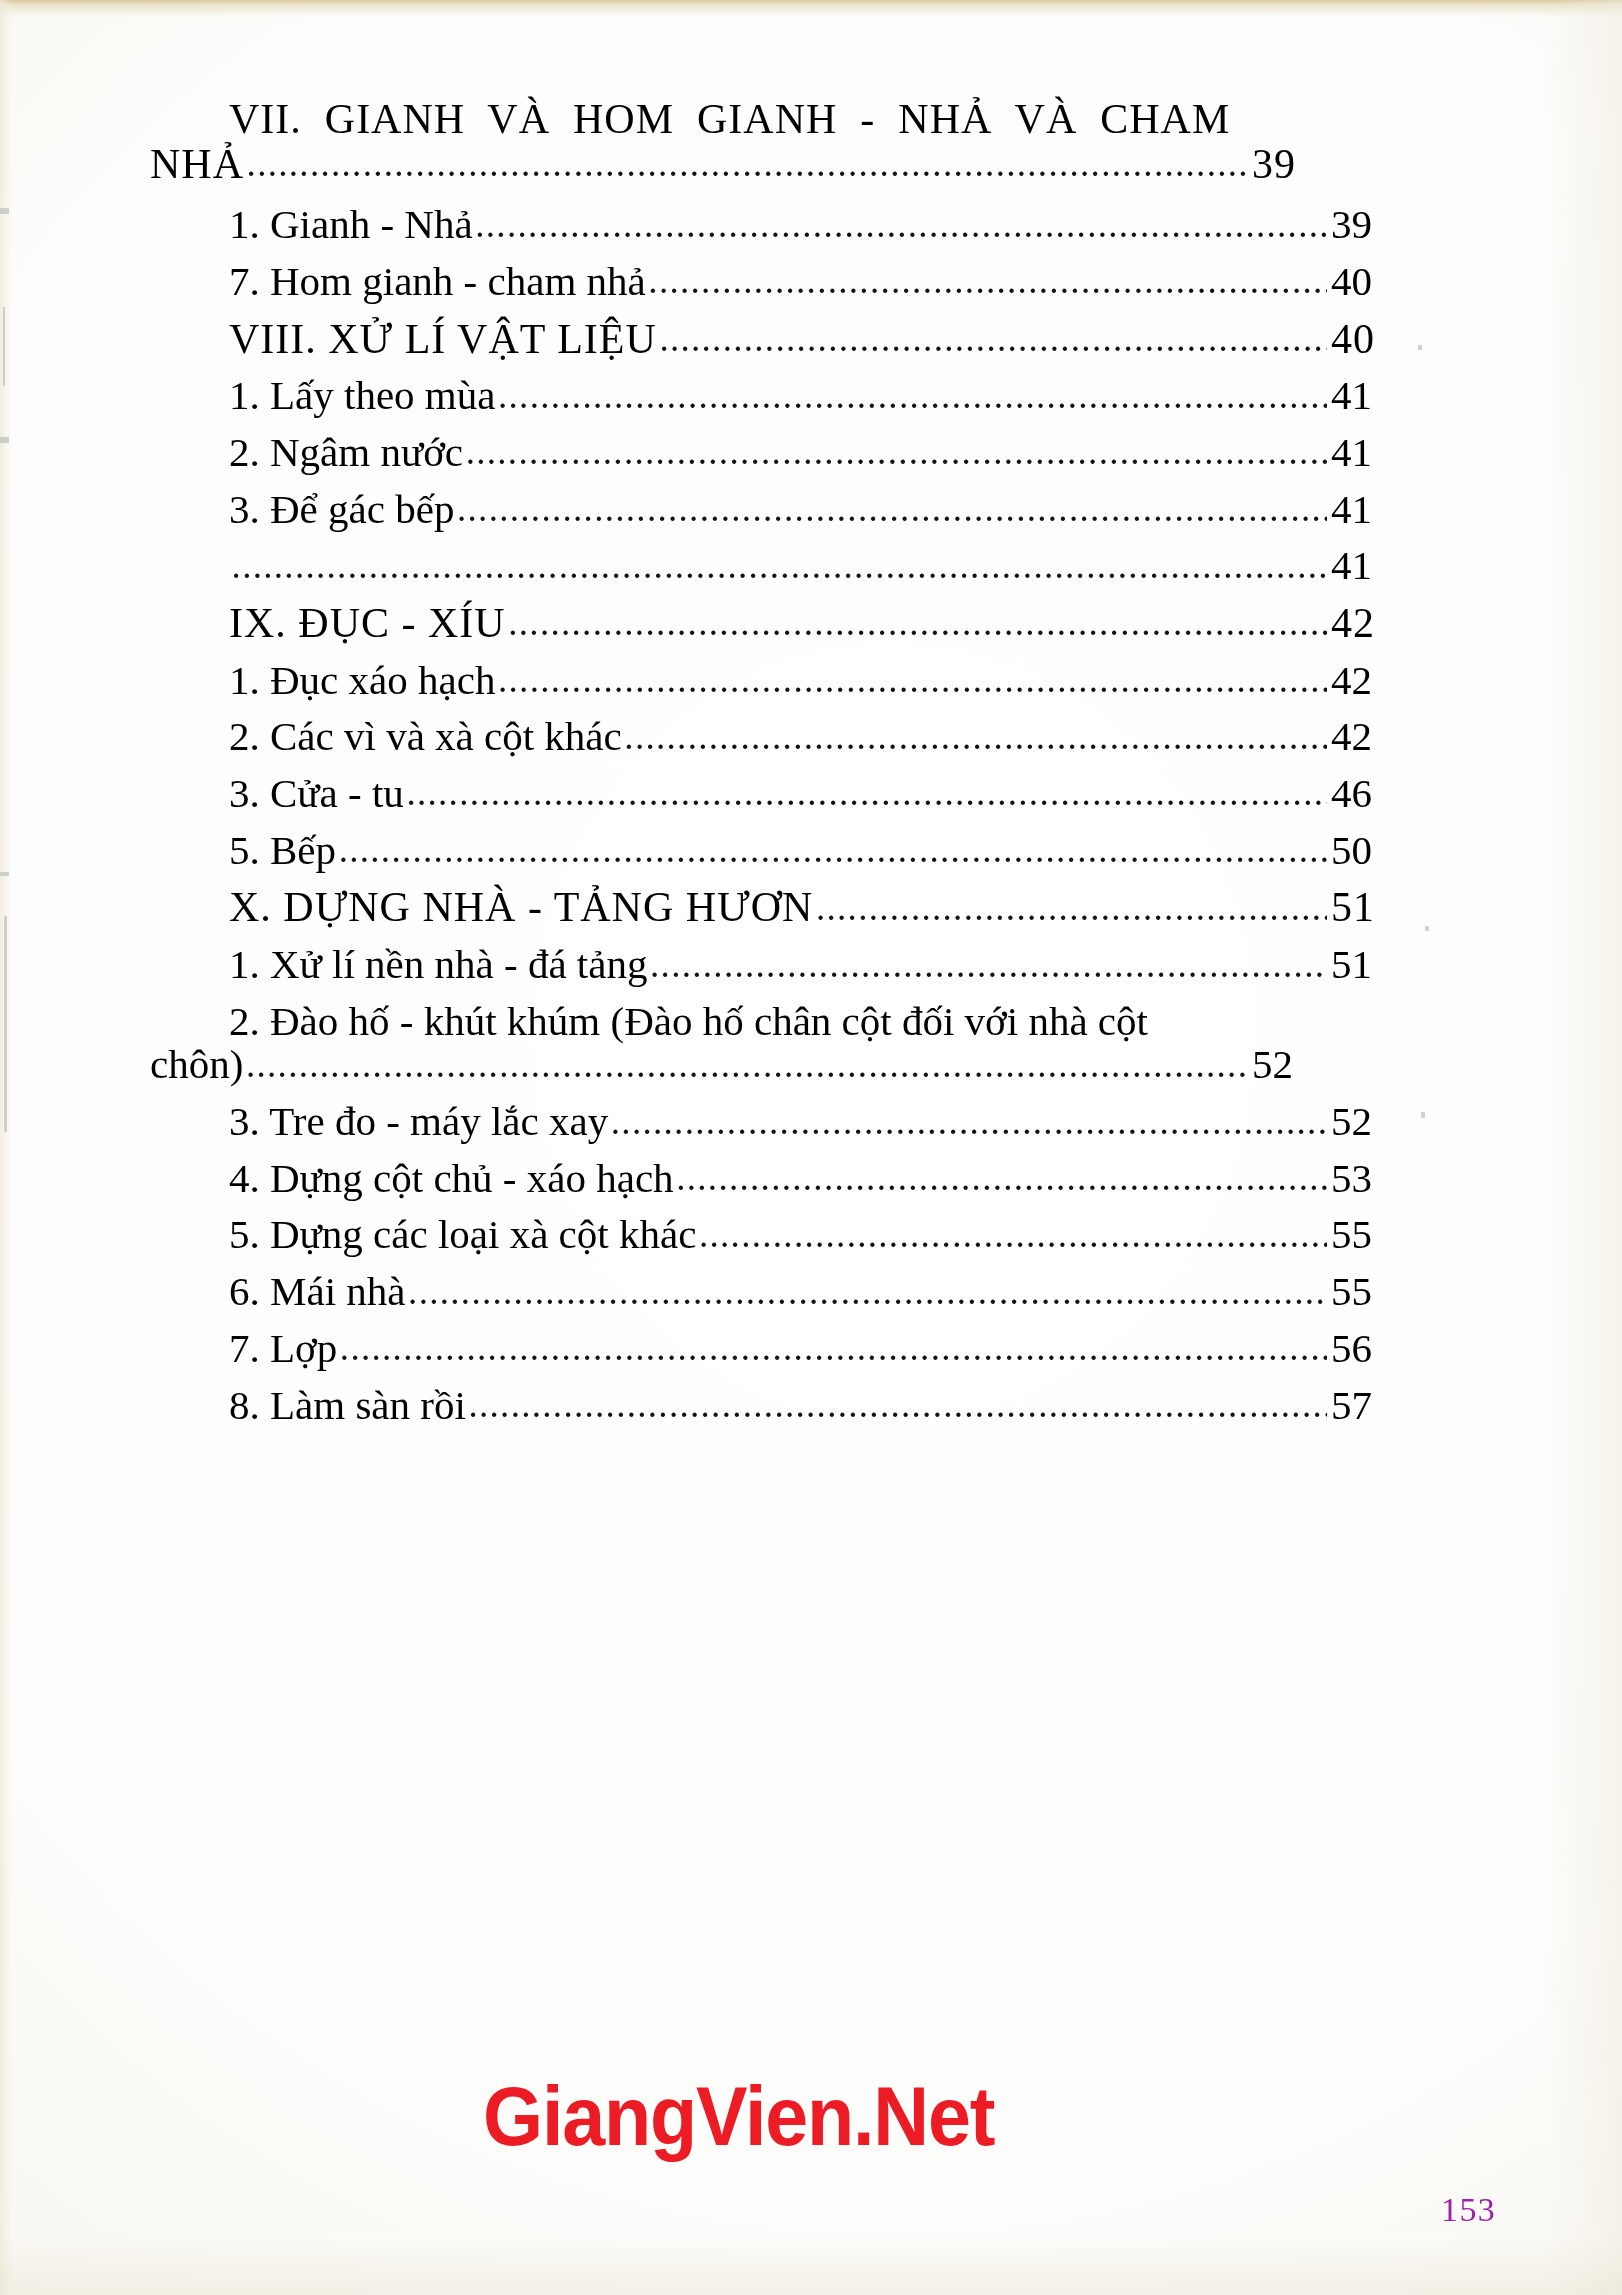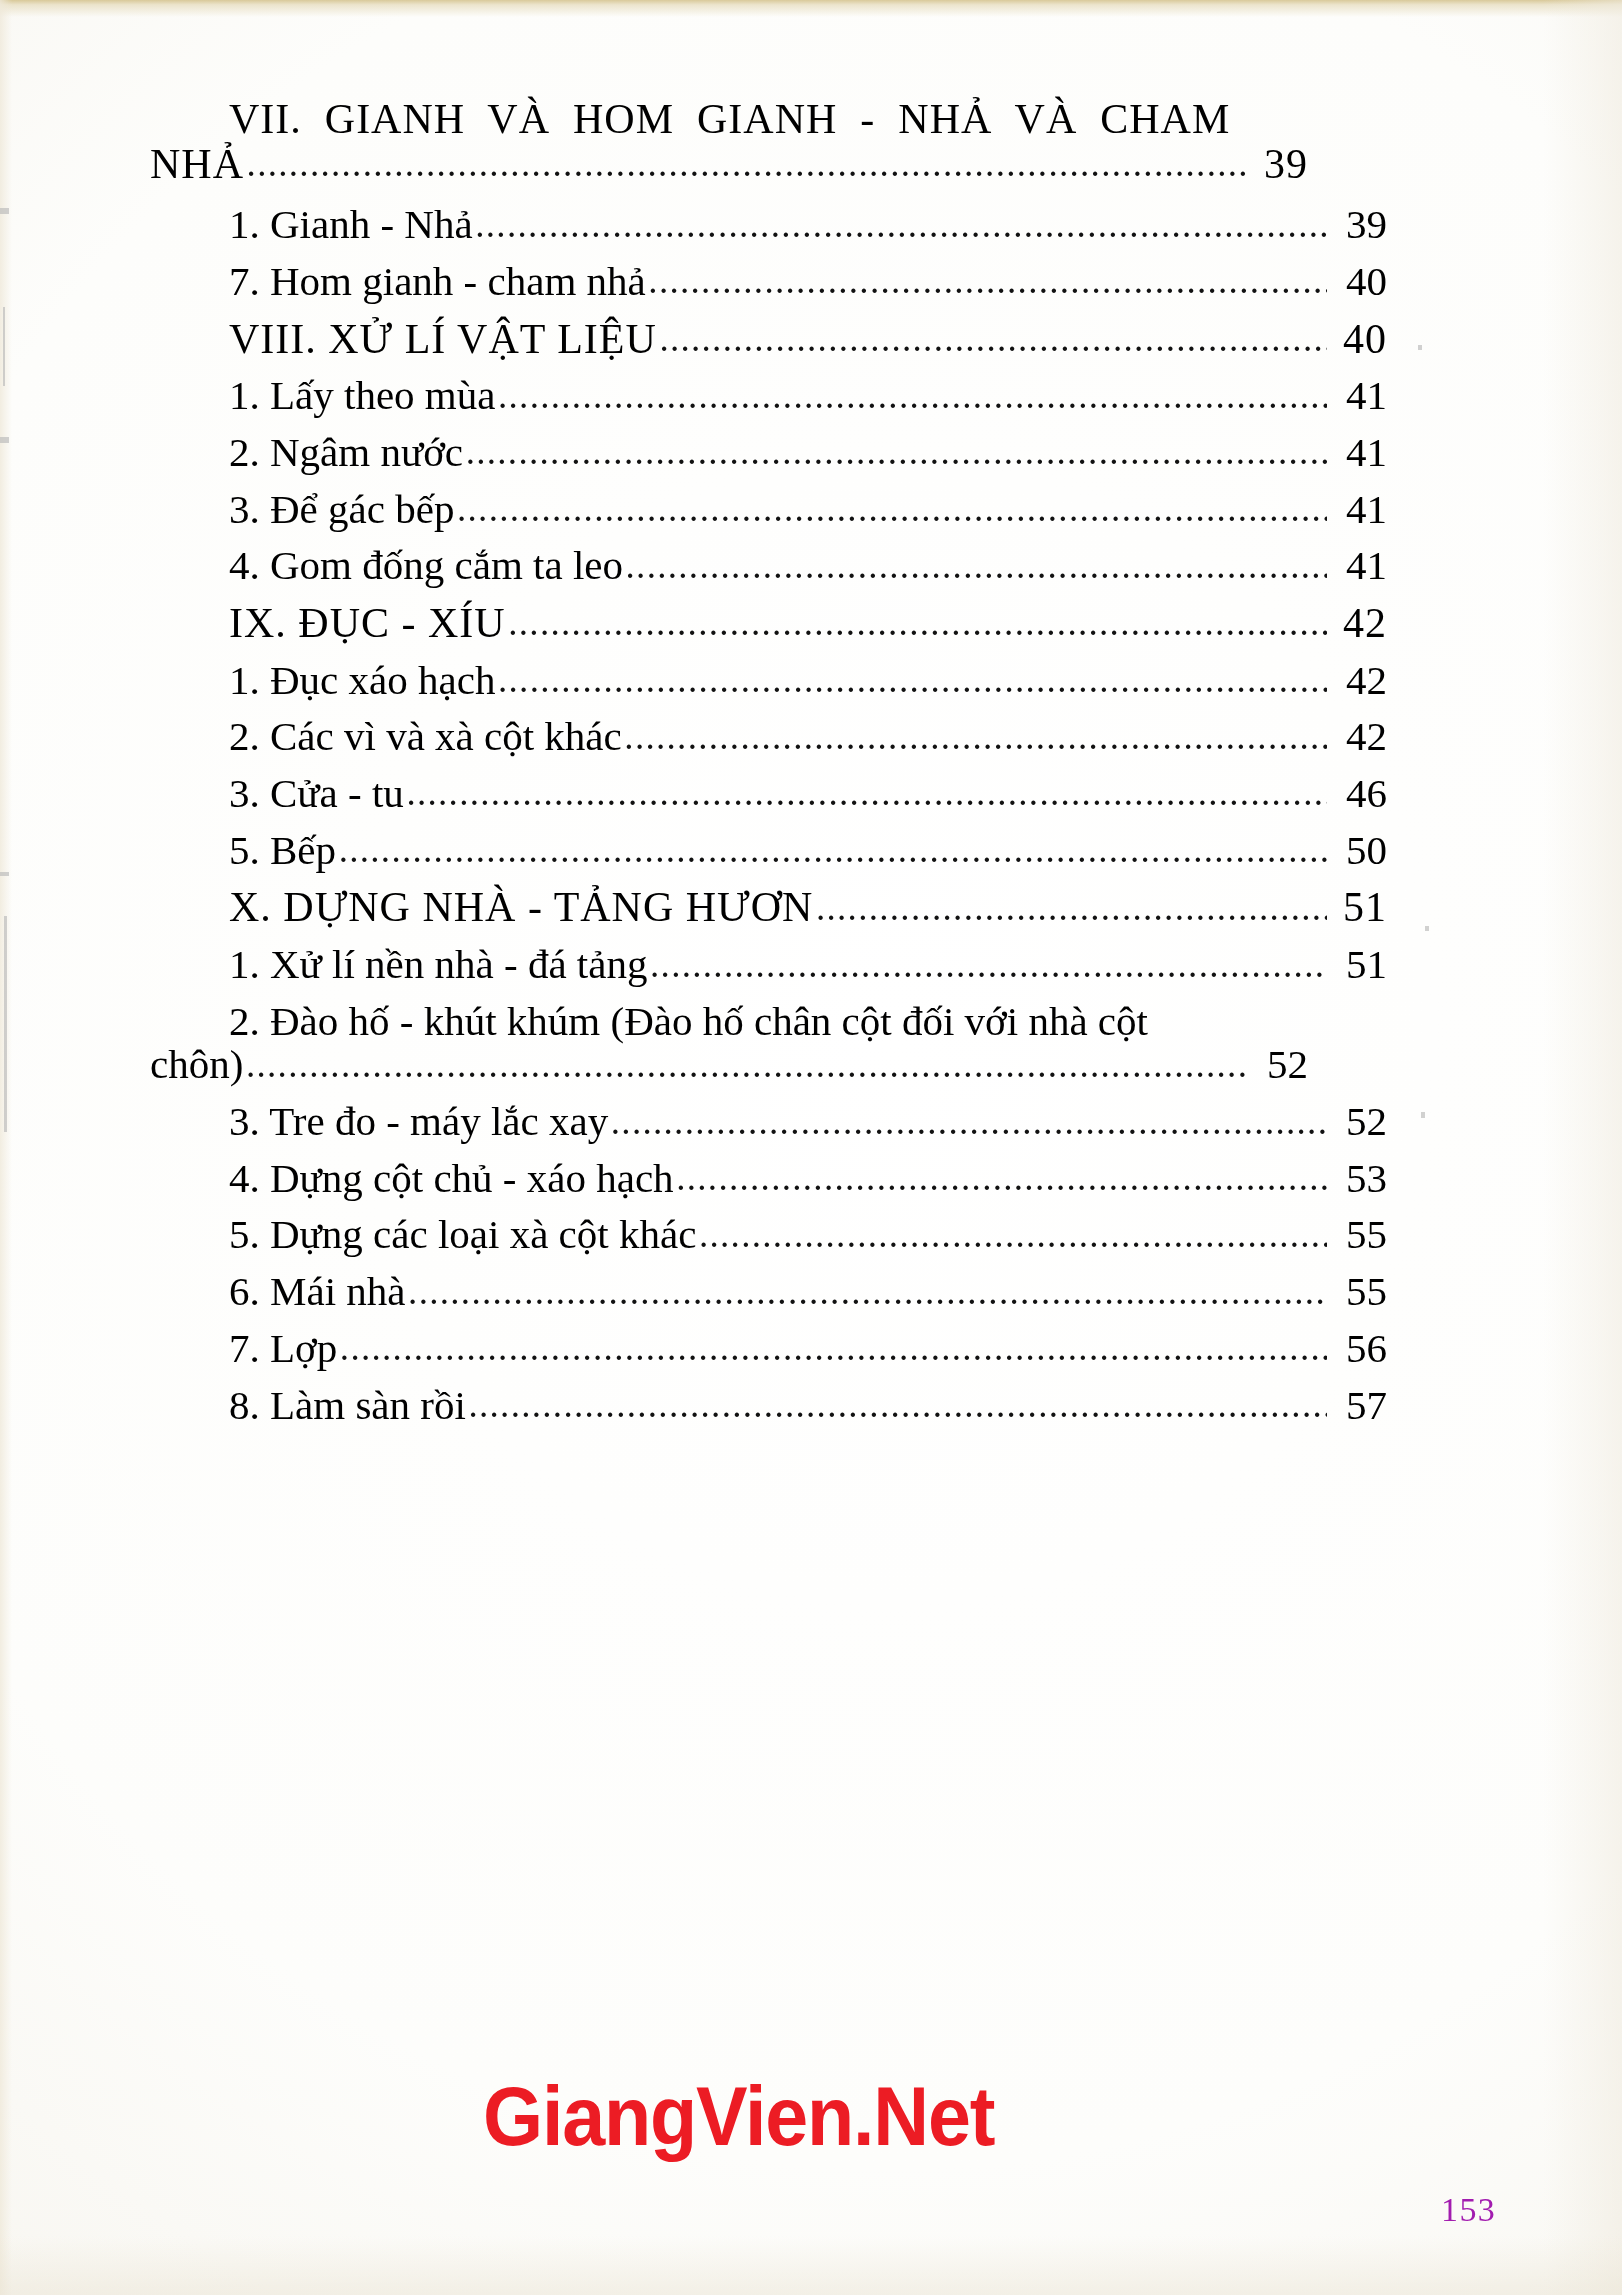--- a/index.html
+++ b/index.html
@@ -88,21 +88,21 @@
     white-space: nowrap;
     letter-spacing: 1.3px;
     margin: 0 0 2.6px 2.6px;
     color: #111;
   }
   .leader::after {
     content: "............................................................................................................................................................................................";
   }
   .pg {
     flex: 0 0 auto;
-    text-align: right;
+    text-align: left;
     min-width: 56px;
     padding-left: 3.9px;
   }
 
   
   .lvl-head .txt,
   .lvl-head .pg {
     font-size: 42px;
     letter-spacing: 1px;
   }
@@ -223,21 +223,20 @@
   <div class="toc-row lvl-item row-gap-md">
     <div class="line line-indent">
       <span class="txt">3. Để gác bếp</span>
       <span class="leader"></span>
       <span class="pg">41</span>
     </div>
   </div>
 
   <div class="toc-row lvl-item row-gap-md">
     <div class="line line-indent">
-      <span class="txt">4. Gom đống cắm ta leo</span>
       <span class="leader"></span>
       <span class="pg">41</span>
     </div>
   </div>
 
   <div class="toc-row lvl-head row-gap-md">
     <div class="line line-indent">
       <span class="txt">IX. ĐỤC - XÍU</span>
       <span class="leader"></span>
       <span class="pg">42</span>

